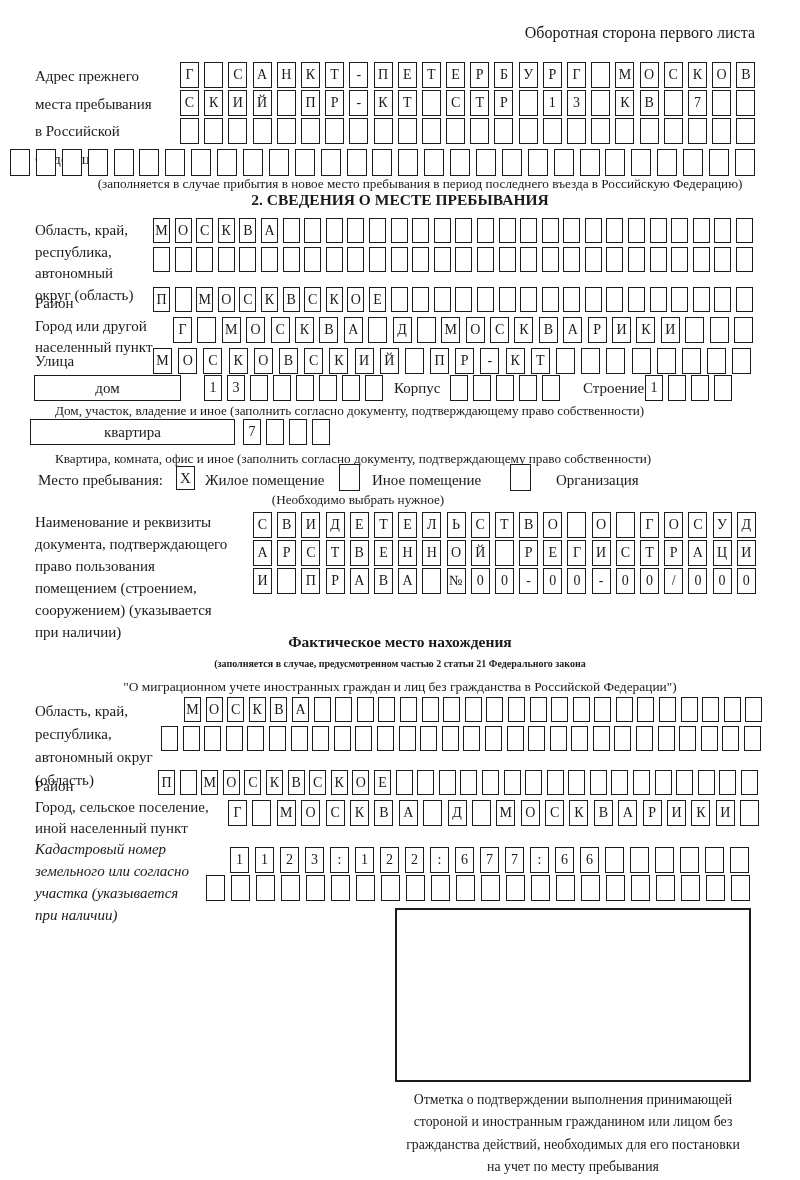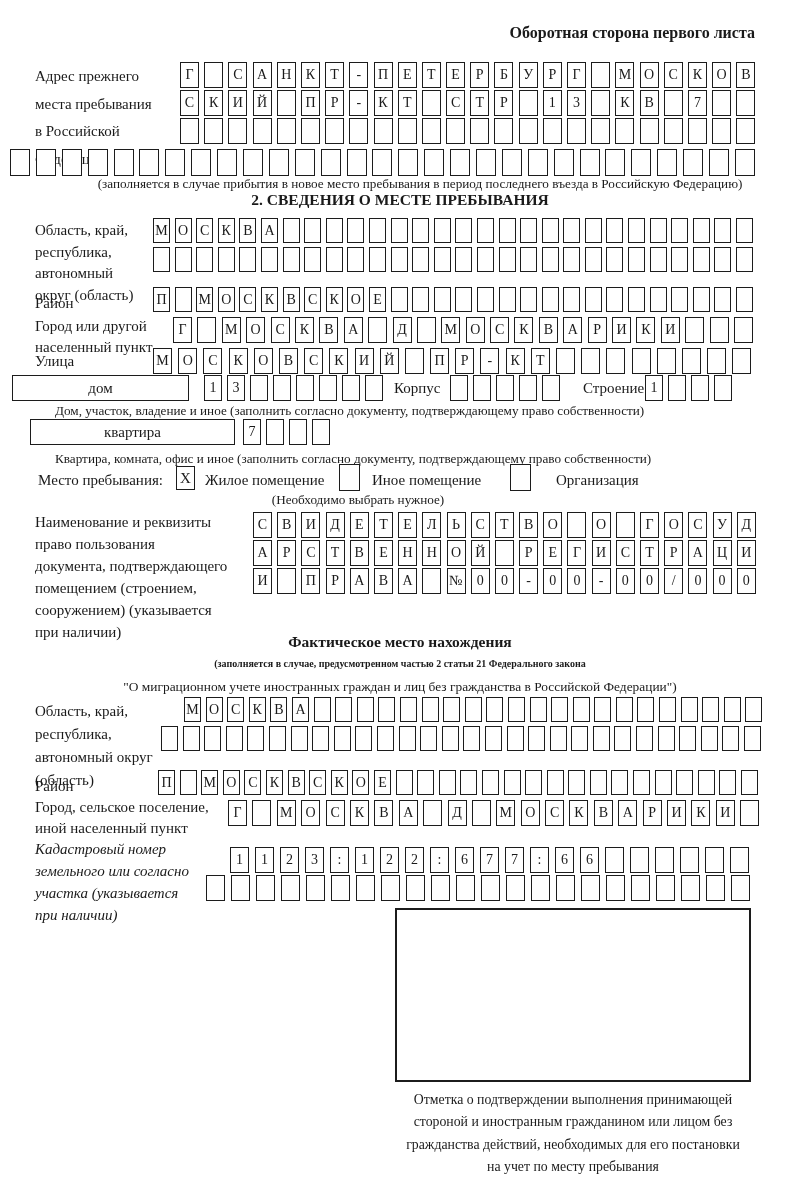--- a/index.html
+++ b/index.html
@@ -25,21 +25,21 @@
            display:flex;align-items:center;justify-content:center;font-size:15px;background:#fff;}
   .chk{position:absolute;box-sizing:border-box;border:1.8px solid #1c1c1c;
        display:flex;align-items:center;justify-content:center;font-size:15px;background:#fff;}
   .stamp{position:absolute;box-sizing:border-box;border:2px solid #1c1c1c;background:#fff;}
 </style>
 </head>
 <body>
 
 <div class="sheet">
 
-  <div class="abs lbl" style="right:45px;top:22px;font-size:16px;font-weight:bold;">Оборотная сторона первого листа</div>
+  <div class="abs lbl" style="right:45px;top:22px;font-size:16px;">Оборотная сторона первого листа</div>
 
   <div class="abs lbl" style="left:35px;top:63px;line-height:27.5px;">
     <div>Адрес прежнего</div>
     <div>места пребывания</div>
     <div>в Российской</div>
     <div>Федерации</div>
   </div>
   <div class="row rwA" style="left:180px;top:62px;">
       <span class="cell">Г</span>
       <span class="cell"></span>
@@ -304,21 +304,21 @@
       <span class="cell"></span>
       <span class="cell"></span>
       <span class="cell"></span>
       <span class="cell"></span>
       <span class="cell"></span>
       <span class="cell"></span>
       <span class="cell"></span>
       <span class="cell"></span>
     </div>
 
-  <div class="widebox" style="left:12px;top:375px;width:177px;height:26px;">
+  <div class="widebox" style="left:34px;top:375px;width:147px;height:26px;">
     <span>дом</span>
   </div>
   <div class="row rwG" style="left:204px;top:375px;">
       <span class="cell">1</span>
       <span class="cell">3</span>
       <span class="cell"></span>
       <span class="cell"></span>
       <span class="cell"></span>
       <span class="cell"></span>
       <span class="cell"></span>
@@ -356,22 +356,22 @@
   <div class="chk" style="left:176px;top:466px;width:19px;height:24px;">X</div>
   <div class="abs lbl" style="left:205px;top:470px;">Жилое помещение</div>
   <div class="chk" style="left:339px;top:464px;width:21px;height:27px;"></div>
   <div class="abs lbl" style="left:372px;top:470px;">Иное помещение</div>
   <div class="chk" style="left:510px;top:464px;width:21px;height:27px;"></div>
   <div class="abs lbl" style="left:556px;top:470px;">Организация</div>
   <div class="abs small center" style="left:143px;top:492px;width:390px;">(Необходимо выбрать нужное)</div>
 
   <div class="abs lbl" style="left:35px;top:511px;line-height:22px;">
     <div>Наименование и реквизиты</div>
+    <div>документа, подтверждающего</div>
     <div>право пользования</div>
-    <div>документа, подтверждающего</div>
     <div>помещением (строением,</div>
     <div>сооружением) (указывается</div>
     <div>при наличии)</div>
   </div>
   <div class="row rwA" style="left:253px;top:512px;">
       <span class="cell">С</span>
       <span class="cell">В</span>
       <span class="cell">И</span>
       <span class="cell">Д</span>
       <span class="cell">Е</span>

